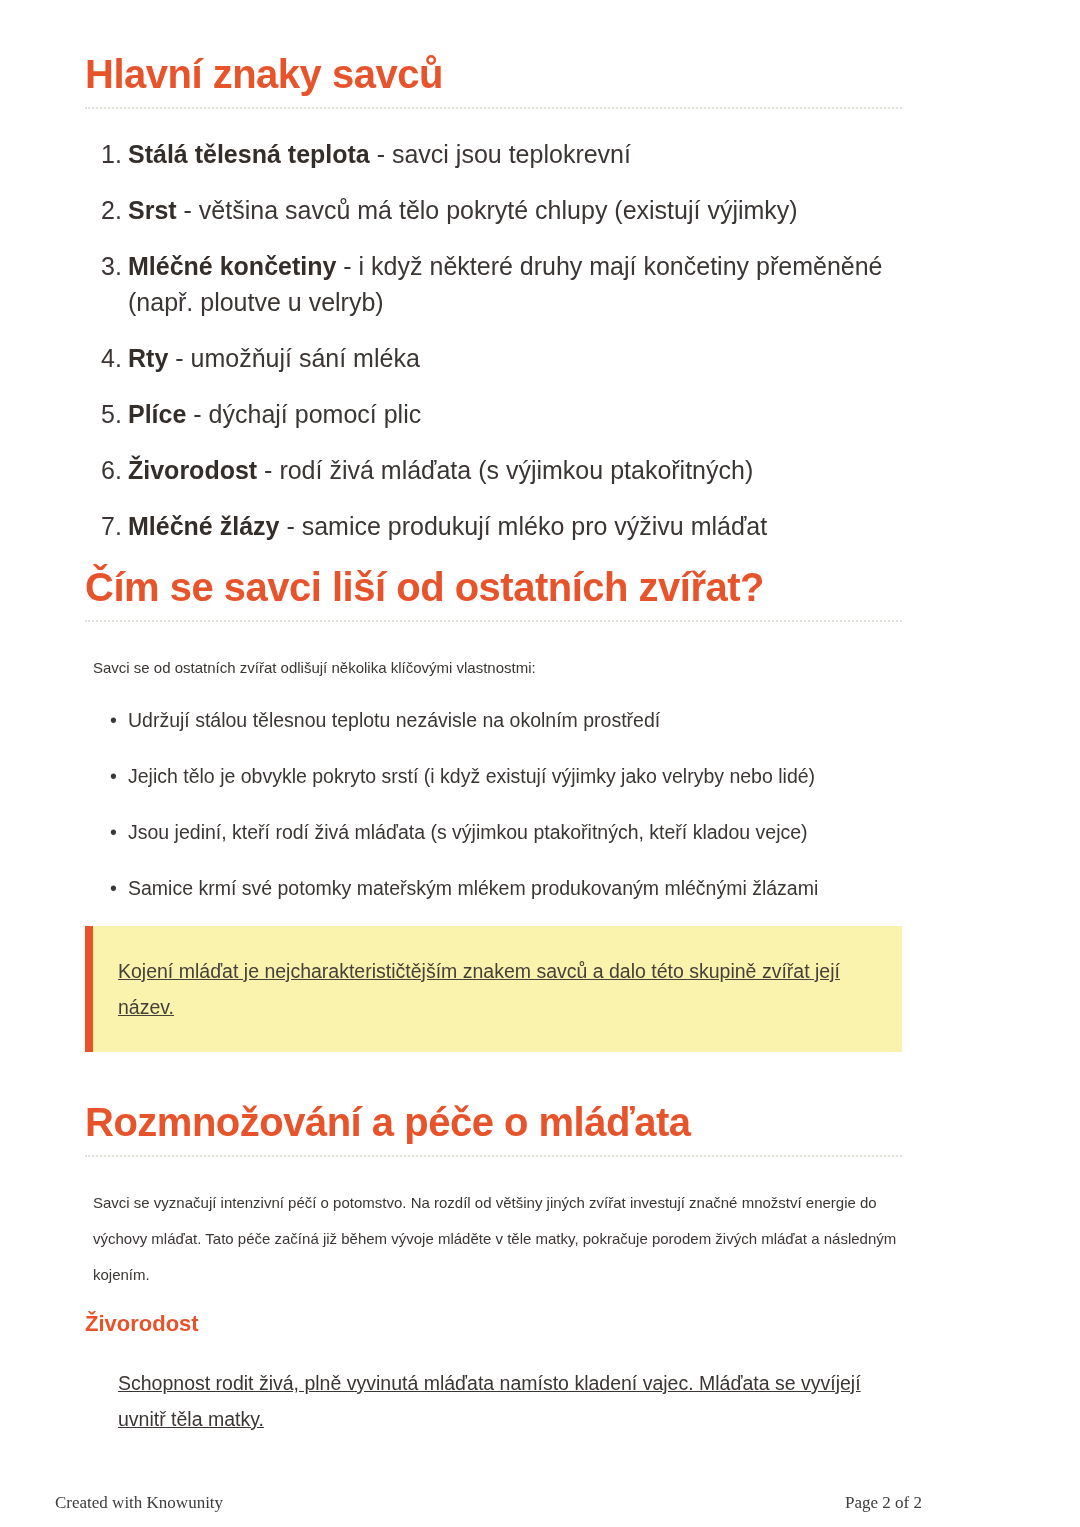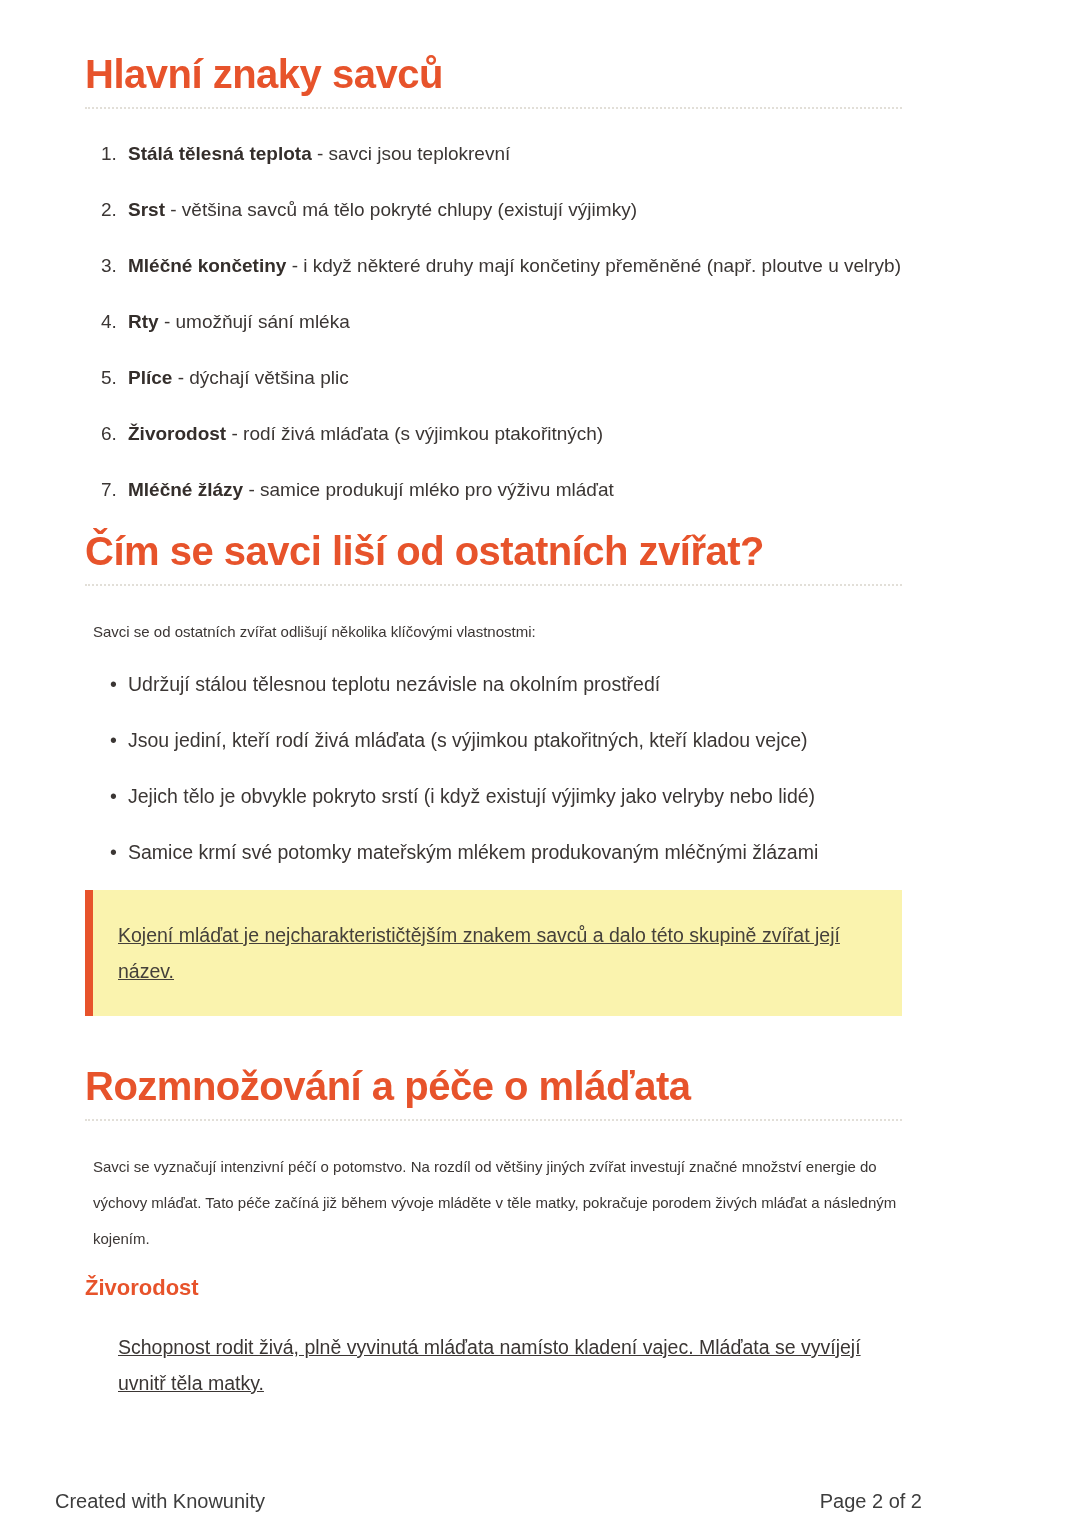--- a/index.html
+++ b/index.html
@@ -27,21 +27,21 @@
   }
   .h1-block { margin-top: 0; }
   .h2-block { margin-top: 21px; }
   .h3-block { margin-top: 48px; }
   ol.numbered-list {
     list-style: none;
     margin-top: 27px;
     margin-bottom: 0;
   }
   ol.numbered-list li {
-    font-size: 19px;
+    font-size: 25px;
     line-height: 36px;
     padding-left: 43px;
     margin-bottom: 20px;
   }
   .li-num {
     display: inline-block;
     width: 27px;
     margin-left: -27px;
   }
   .li-term { font-weight: 700; color: #342e2b; }
@@ -91,22 +91,22 @@
     line-height: 36px;
     text-decoration: underline;
   }
   .footer {
     position: absolute;
     left: 55px;
     right: 50px;
     bottom: 14px;
     display: flex;
     justify-content: space-between;
-    font-family: Liberation Sans, sans-serif;
-    font-size: 20px;
+    font-family: Liberation Serif, serif;
+    font-size: 17px;
     color: #3d3d3d;
   }
 </style>
 </head>
 <body>
 
 <div class="page">
   <div class="content">
 
     <h1 class="section-title h1-block">Hlavní znaky savců</h1>
@@ -118,43 +118,43 @@
       <li>
         <span class="li-num">2.</span><span class="li-term">Srst</span><span> - většina savců má tělo pokryté chlupy (existují výjimky)</span>
       </li>
       <li>
         <span class="li-num">3.</span><span class="li-term">Mléčné končetiny</span><span> - i když některé druhy mají končetiny přeměněné (např. ploutve u velryb)</span>
       </li>
       <li>
         <span class="li-num">4.</span><span class="li-term">Rty</span><span> - umožňují sání mléka</span>
       </li>
       <li>
-        <span class="li-num">5.</span><span class="li-term">Plíce</span><span> - dýchají většina plic</span>
+        <span class="li-num">5.</span><span class="li-term">Plíce</span><span> - dýchají pomocí plic</span>
       </li>
       <li>
         <span class="li-num">6.</span><span class="li-term">Živorodost</span><span> - rodí živá mláďata (s výjimkou ptakořitných)</span>
       </li>
       <li>
         <span class="li-num">7.</span><span class="li-term">Mléčné žlázy</span><span> - samice produkují mléko pro výživu mláďat</span>
       </li>
     </ol>
 
     <h1 class="section-title h2-block">Čím se savci liší od ostatních zvířat?</h1>
 
     <p class="body-par">Savci se od ostatních zvířat odlišují několika klíčovými vlastnostmi:</p>
 
     <ul class="bullet-list">
       <li>
         <span class="bullet-glyph">•</span><span>Udržují stálou tělesnou teplotu nezávisle na okolním prostředí</span>
       </li>
       <li>
-        <span class="bullet-glyph">•</span><span>Jsou jediní, kteří rodí živá mláďata (s výjimkou ptakořitných, kteří kladou vejce)</span>
+        <span class="bullet-glyph">•</span><span>Jejich tělo je obvykle pokryto srstí (i když existují výjimky jako velryby nebo lidé)</span>
       </li>
       <li>
-        <span class="bullet-glyph">•</span><span>Jejich tělo je obvykle pokryto srstí (i když existují výjimky jako velryby nebo lidé)</span>
+        <span class="bullet-glyph">•</span><span>Jsou jediní, kteří rodí živá mláďata (s výjimkou ptakořitných, kteří kladou vejce)</span>
       </li>
       <li>
         <span class="bullet-glyph">•</span><span>Samice krmí své potomky mateřským mlékem produkovaným mléčnými žlázami</span>
       </li>
     </ul>
 
     <div class="callout">
       <span>Kojení mláďat je nejcharakterističtějším znakem savců a dalo této skupině zvířat její název.</span>
     </div>
 

